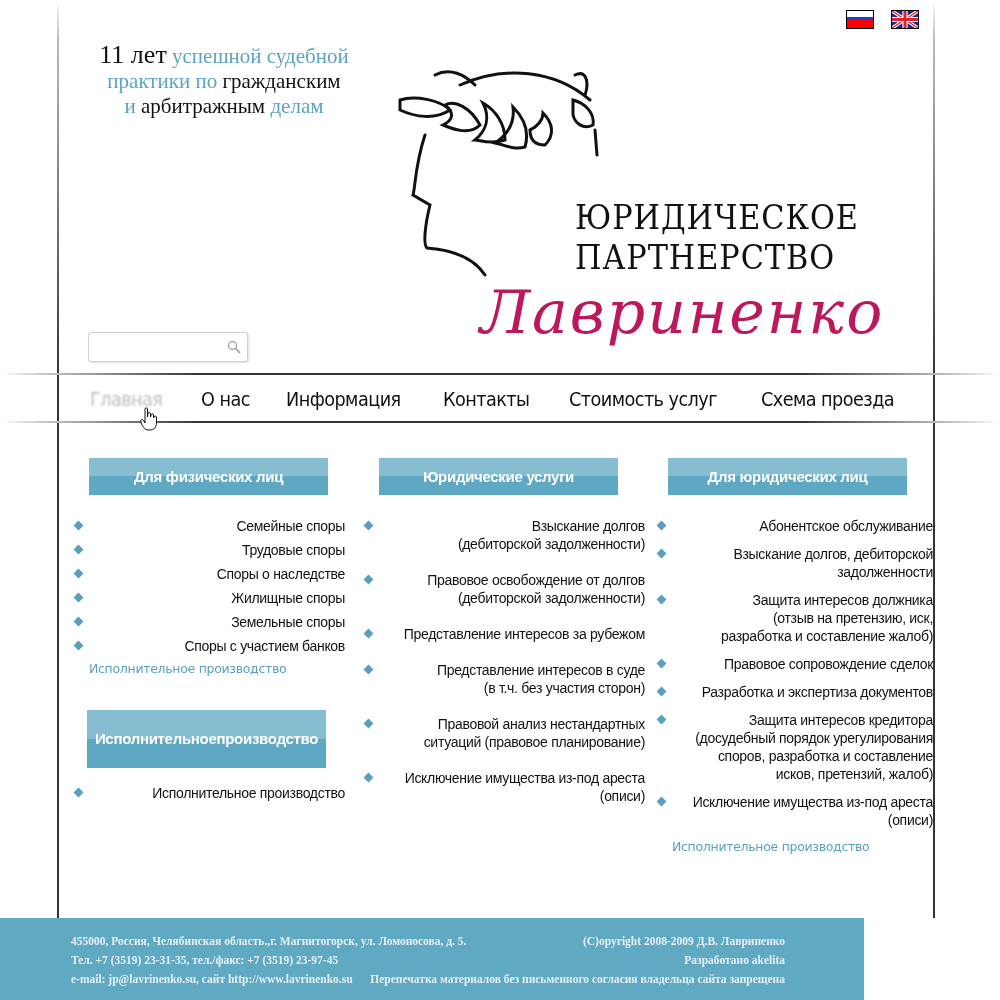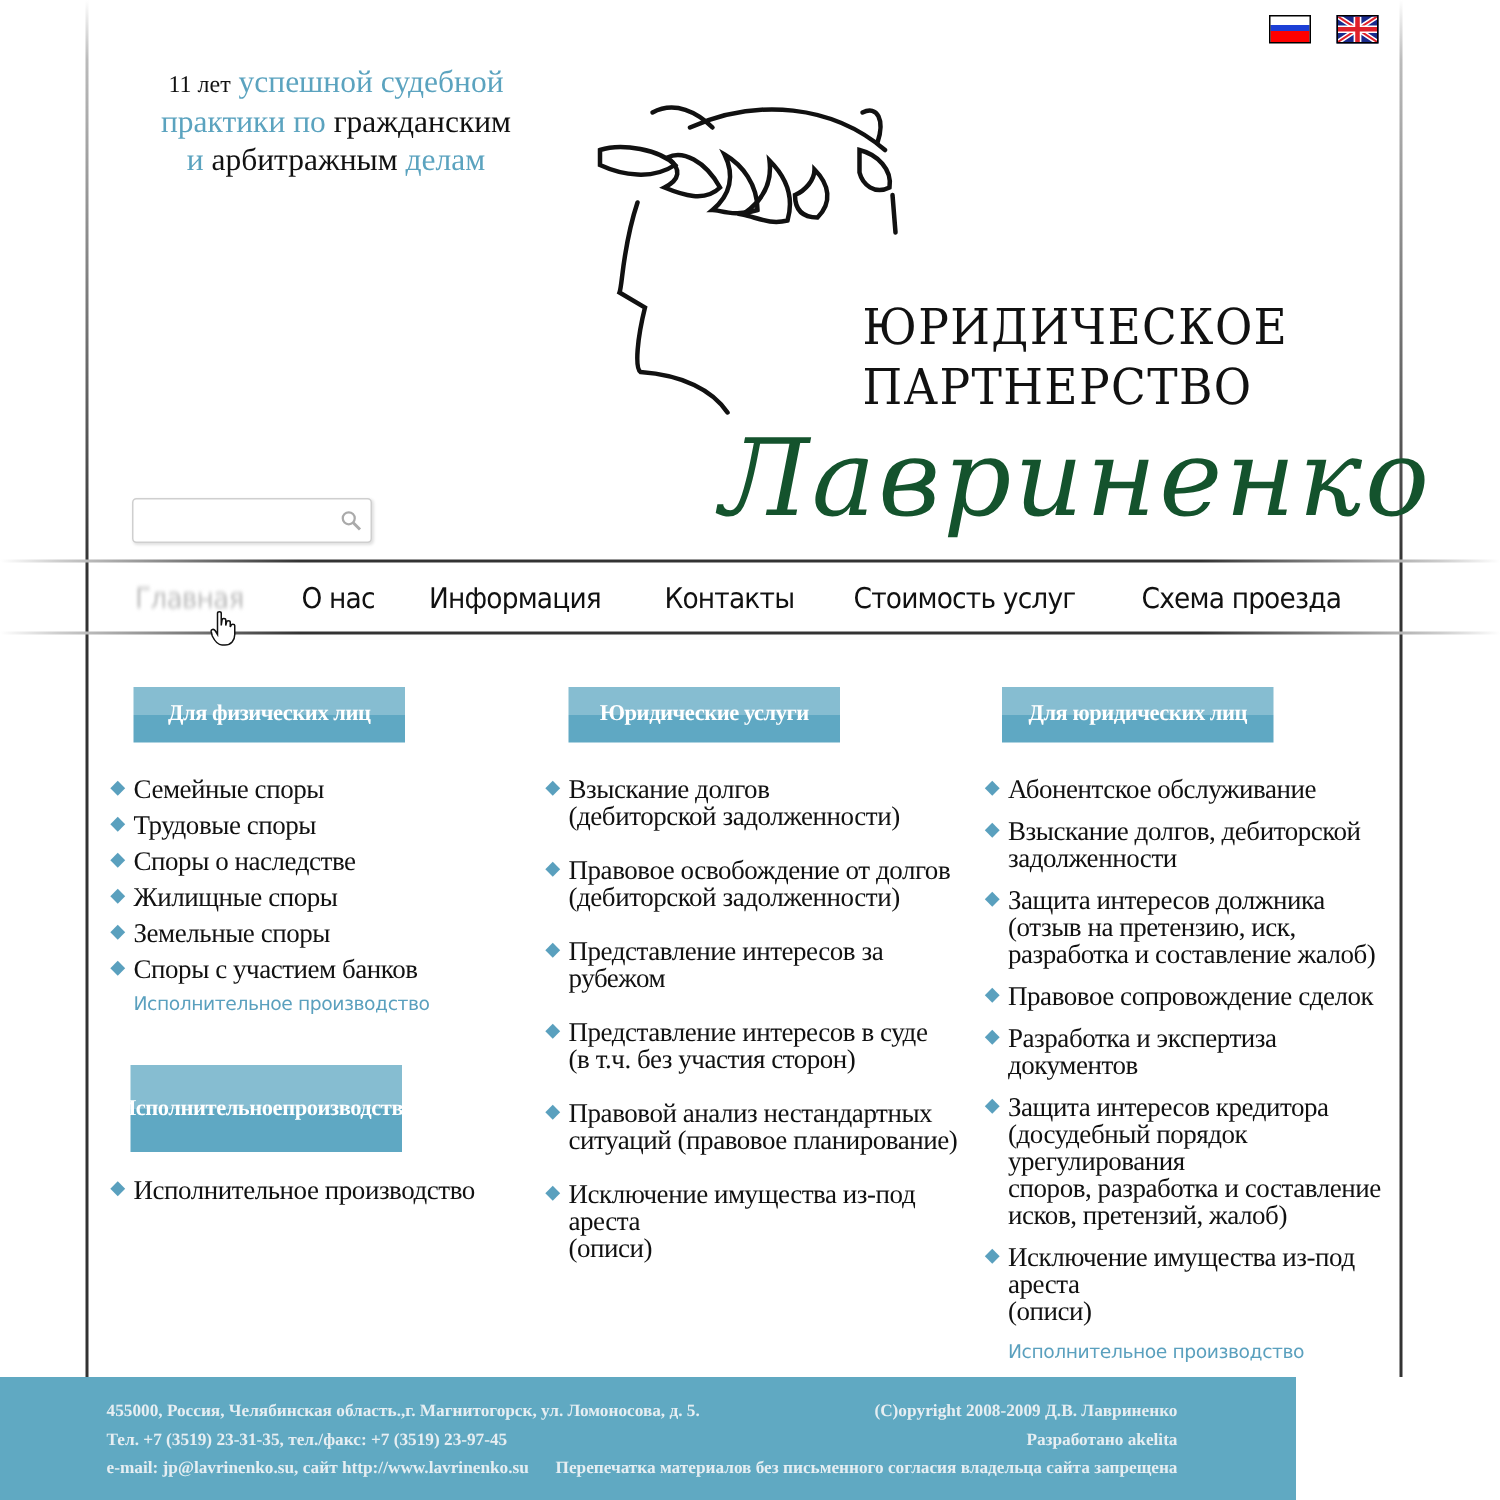--- a/index.html
+++ b/index.html
@@ -14,32 +14,32 @@
 
   
   .flag { position: absolute; top: 10px; width: 28px; height: 19px; border: 1px solid #000; overflow: hidden; cursor: pointer; }
   .flag-ru { left: 846px; background: linear-gradient(to bottom, #fff 0 33%, #1c3fd6 33% 55%, #ff0000 55% 100%); }
   .flag-uk { left: 891px; background: #1a2a8c; }
   .flag-uk svg { display: block; width: 100%; height: 100%; }
 
   
   .slogan { position: absolute; left: 78px; top: 42px; width: 292px; text-align: center;
     font-family: "Liberation Serif", serif; font-size: 21px; line-height: 25px; color: #111; }
-  .slogan .big { font-size: 16px; }
+  .slogan .big { font-size: 26px; }
   .slogan .c { color: #5ba3bf; }
 
   
   .logo { position: absolute; left: 395px; top: 45px; width: 520px; height: 310px; }
   .logo-head { position: absolute; left: 0; top: 0; width: 230px; height: 240px; }
   .logo-line1, .logo-line2 { position: absolute; left: 180px; font-family: "DejaVu Serif", serif;
     font-size: 33px; letter-spacing: 1px; color: #111; transform: scaleX(0.92); transform-origin: left; }
   .logo-line1 { top: 153px; }
   .logo-line2 { top: 193px; }
   .logo-script { position: absolute; left: 85px; top: 232px; font-family: "DejaVu Serif", serif;
-    font-style: italic; font-size: 71px; letter-spacing: 2px; color: #14532d; }
+    font-style: italic; font-size: 60px; letter-spacing: 2px; color: #be185d; }
 
   
   .search { position: absolute; left: 88px; top: 332px; width: 160px; height: 30px;
     border: 1px solid #cfcfcf; border-radius: 3px; background: #fff;
     box-shadow: 1px 1px 2px rgba(0,0,0,0.12); }
   .search input { border: none; outline: none; width: 130px; height: 28px; padding-left: 6px; background: transparent; font-size: 12px; }
   .search .search-icon { position: absolute; right: 6px; top: 7px; width: 14px; height: 14px; }
 
   
   .nav-line { position: absolute; left: 0; width: 1000px; height: 2px;
@@ -51,31 +51,31 @@
     margin-right: 33px; letter-spacing: -0.6px; transform: scaleX(0.93); transform-origin: left; display: inline-block; cursor: pointer; white-space: nowrap; }
   .nav a.active { color: #bdbdbd; filter: blur(1.3px); }
   .cursor { position: absolute; left: 140px; top: 407px; width: 18px; height: 24px; }
 
   
   .col { position: absolute; top: 458px; }
   .col-1 { left: 75px; width: 270px; }
   .col-2 { left: 365px; width: 280px; }
   .col-3 { left: 658px; width: 275px; }
 
-  .hdr { display: flex; align-items: center; justify-content: center; width: 181px; height: 37px;
+  .hdr { display: flex; align-items: center; justify-content: center; width: 239px; height: 37px;
     background: linear-gradient(to bottom, #86bdd1 0, #86bdd1 50%, #5fa8c3 50%, #5fa8c3 100%);
-    color: #fff; font-family: Liberation Serif, serif; font-weight: bold; font-size: 15px; letter-spacing: -0.3px; }
+    color: #fff; font-family: Liberation Sans, sans-serif; font-weight: bold; font-size: 15px; letter-spacing: -0.3px; }
   .col-1 .hdr { margin-left: 14px; }
   .col-2 .hdr { margin-left: 14px; }
   .col-3 .hdr { margin-left: 10px; }
   .hdr.tall { height: 58px; line-height: 24px; text-align: center; }
 
   ul.items { list-style: none; margin-top: 22px; }
-  ul.items li { position: relative; padding-left: 14px; font-family: Liberation Serif, serif; font-size: 18px;
-    line-height: 18px; color: #111; letter-spacing: -0.3px; }
+  ul.items li { position: relative; padding-left: 14px; font-family: Liberation Sans, sans-serif; font-size: 14px;
+    line-height: 18px; color: #111; letter-spacing: -0.3px; text-align: right; }
   ul.items li::before { content: ""; position: absolute; left: 0; top: 5px; width: 7px; height: 7px;
     background: #5aa0be; transform: rotate(45deg); }
   ul.items li span { display: block; }
   .col-1 ul.items li { margin-bottom: 6px; }
   .col-2 ul.items li { margin-bottom: 18px; }
   .col-3 ul.items li { margin-bottom: 10px; }
   .link { display: block; padding-left: 14px; color: #5aa0be; font-size: 12.5px; letter-spacing: -0.3px; text-decoration: none; cursor: pointer; }
 
   .sub-block { margin-top: 34px; }
   .sub-block .hdr { margin-left: 12px; }

